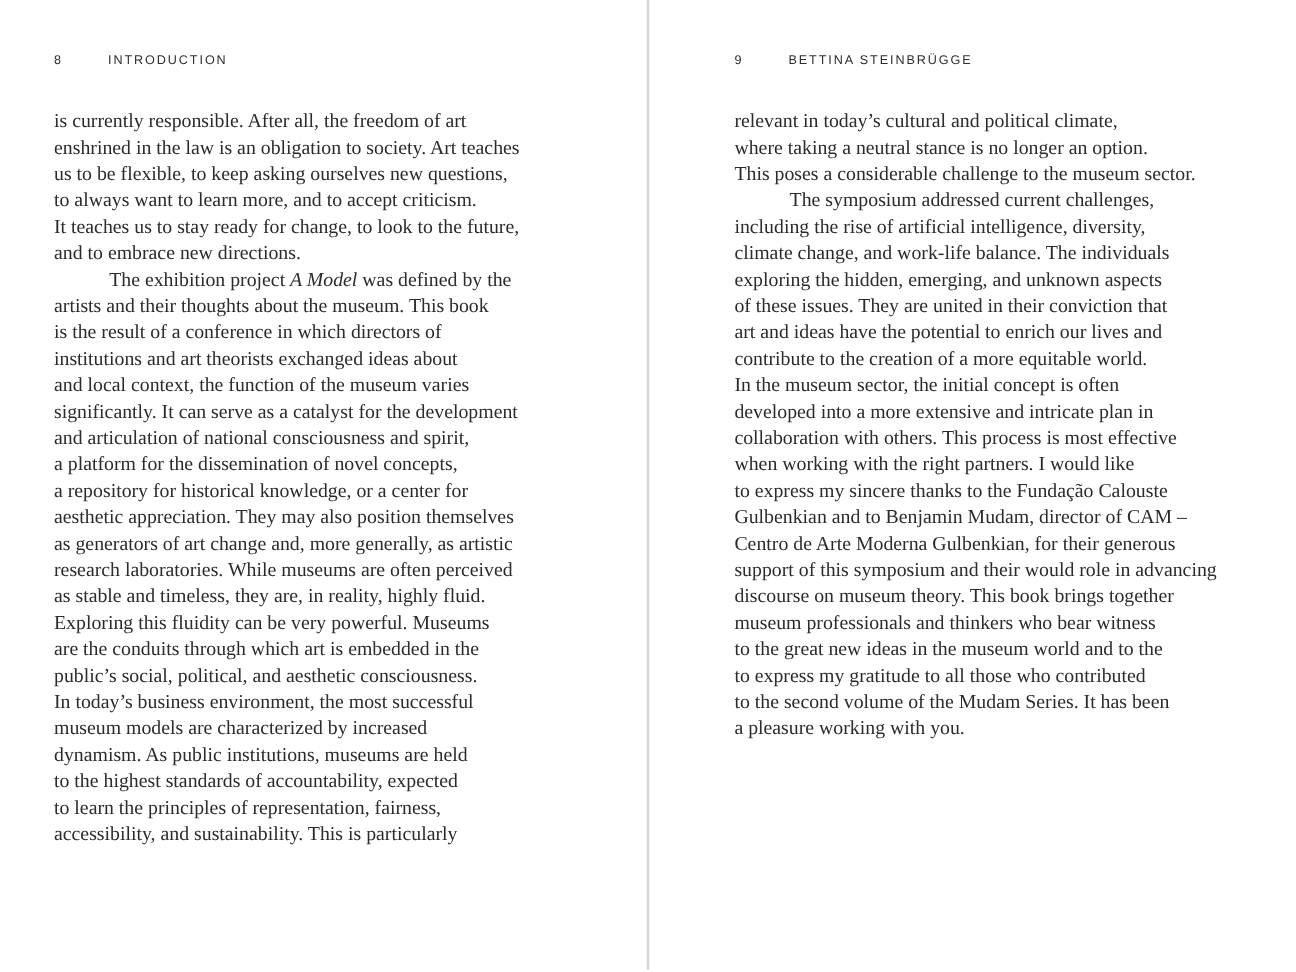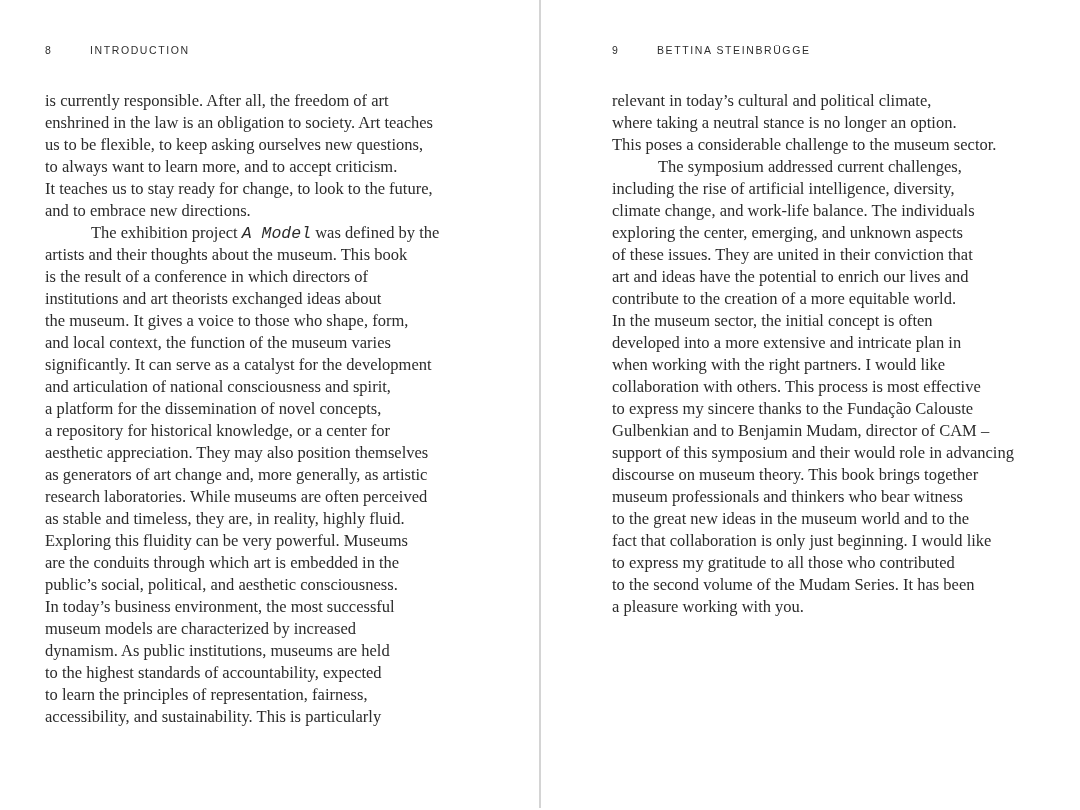--- a/index.html
+++ b/index.html
@@ -42,21 +42,21 @@
     margin-top: 33px;
     font-size: 16.5px;
     color: #2b2b2b;
   }
   .line {
     height: 22px;
     line-height: 22px;
     white-space: nowrap;
   }
   .line.indent { padding-left: 46px; }
-  .it { font-style: italic; font-family: Liberation Mono, monospace; }
+  .it { font-style: italic; }
 </style>
 </head>
 <body>
 
 <div id="spread">
 
   <div class="page page-left">
     <div class="running-head">
       <span class="folio">8</span>
       <span class="head-label">INTRODUCTION</span>
@@ -65,21 +65,20 @@
         <div class="line">is currently responsible. After all, the freedom of art</div>
         <div class="line">enshrined in the law is an obligation to society. Art teaches</div>
         <div class="line">us to be flexible, to keep asking ourselves new questions,</div>
         <div class="line">to always want to learn more, and to accept criticism.</div>
         <div class="line">It teaches us to stay ready for change, to look to the future,</div>
         <div class="line">and to embrace new directions.</div>
         <div class="line indent"><span class="">The exhibition project </span><span class="it">A Model</span><span class=""> was defined by the</span></div>
         <div class="line">artists and their thoughts about the museum. This book</div>
         <div class="line">is the result of a conference in which directors of</div>
         <div class="line">institutions and art theorists exchanged ideas about</div>
-        <div class="line">the museum. It gives a voice to those who shape, form,</div>
         <div class="line">and local context, the function of the museum varies</div>
         <div class="line">significantly. It can serve as a catalyst for the development</div>
         <div class="line">and articulation of national consciousness and spirit,</div>
         <div class="line">a platform for the dissemination of novel concepts,</div>
         <div class="line">a repository for historical knowledge, or a center for</div>
         <div class="line">aesthetic appreciation. They may also position themselves</div>
         <div class="line">as generators of art change and, more generally, as artistic</div>
         <div class="line">research laboratories. While museums are often perceived</div>
         <div class="line">as stable and timeless, they are, in reality, highly fluid.</div>
         <div class="line">Exploring this fluidity can be very powerful. Museums</div>
@@ -101,34 +100,34 @@
       <span class="folio">9</span>
       <span class="head-label">BETTINA STEINBRÜGGE</span>
     </div>
     <div class="page-body">
         <div class="line">relevant in today’s cultural and political climate,</div>
         <div class="line">where taking a neutral stance is no longer an option.</div>
         <div class="line">This poses a considerable challenge to the museum sector.</div>
         <div class="line indent">The symposium addressed current challenges,</div>
         <div class="line">including the rise of artificial intelligence, diversity,</div>
         <div class="line">climate change, and work-life balance. The individuals</div>
-        <div class="line">exploring the center, emerging, and unknown aspects</div>
+        <div class="line">exploring the hidden, emerging, and unknown aspects</div>
         <div class="line">of these issues. They are united in their conviction that</div>
         <div class="line">art and ideas have the potential to enrich our lives and</div>
         <div class="line">contribute to the creation of a more equitable world.</div>
         <div class="line">In the museum sector, the initial concept is often</div>
         <div class="line">developed into a more extensive and intricate plan in</div>
+        <div class="line">collaboration with others. This process is most effective</div>
         <div class="line">when working with the right partners. I would like</div>
-        <div class="line">collaboration with others. This process is most effective</div>
         <div class="line">to express my sincere thanks to the Fundação Calouste</div>
         <div class="line">Gulbenkian and to Benjamin Mudam, director of CAM –</div>
+        <div class="line">Centro de Arte Moderna Gulbenkian, for their generous</div>
         <div class="line">support of this symposium and their would role in advancing</div>
         <div class="line">discourse on museum theory. This book brings together</div>
         <div class="line">museum professionals and thinkers who bear witness</div>
         <div class="line">to the great new ideas in the museum world and to the</div>
-        <div class="line">fact that collaboration is only just beginning. I would like</div>
         <div class="line">to express my gratitude to all those who contributed</div>
         <div class="line">to the second volume of the Mudam Series. It has been</div>
         <div class="line">a pleasure working with you.</div>
       </div>
   </div>
 
 </div>
 
 </body></html>

